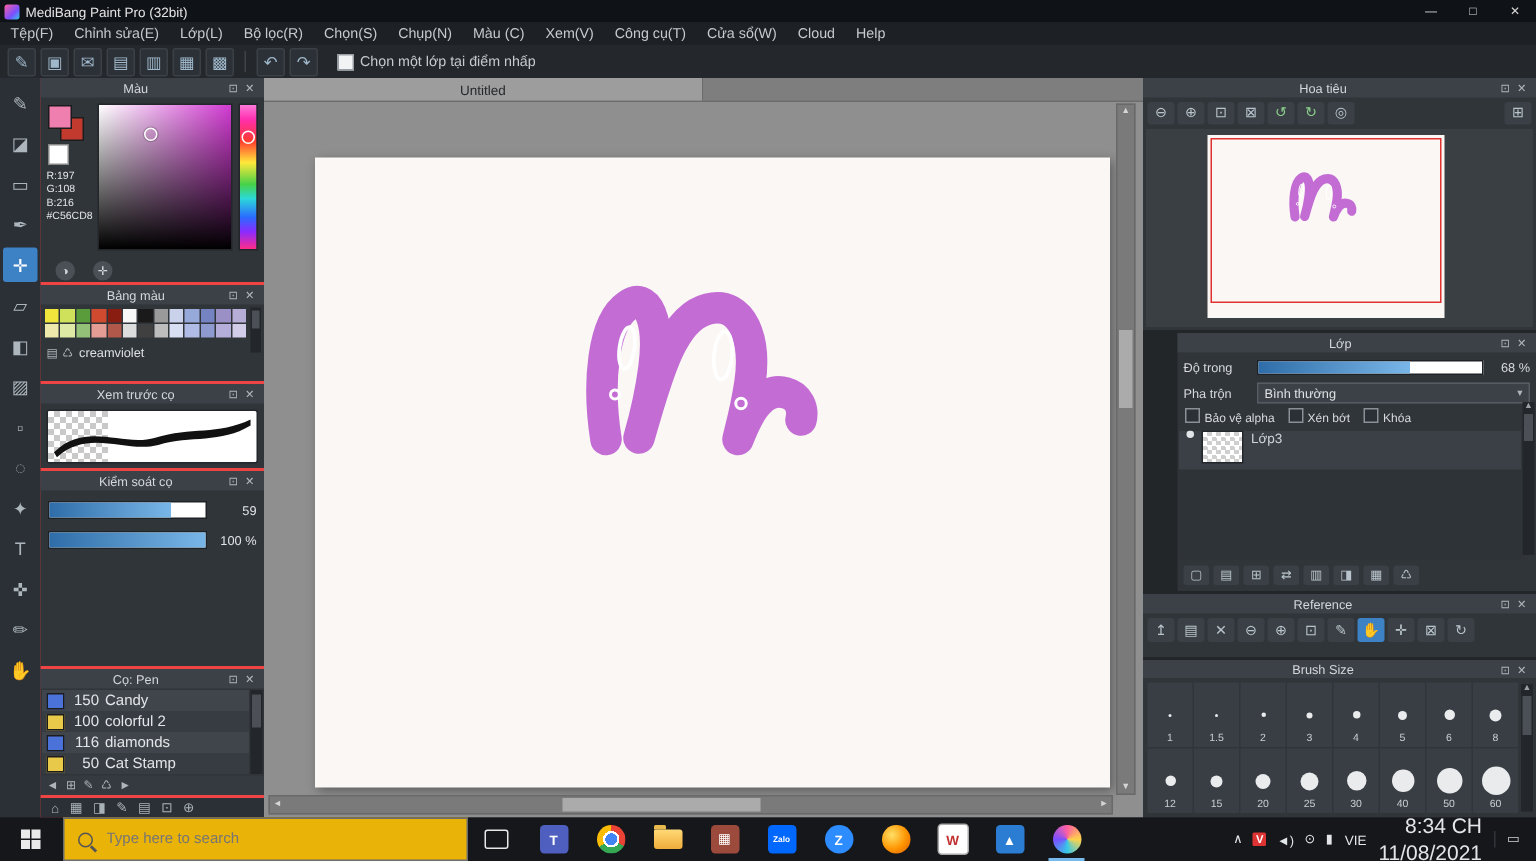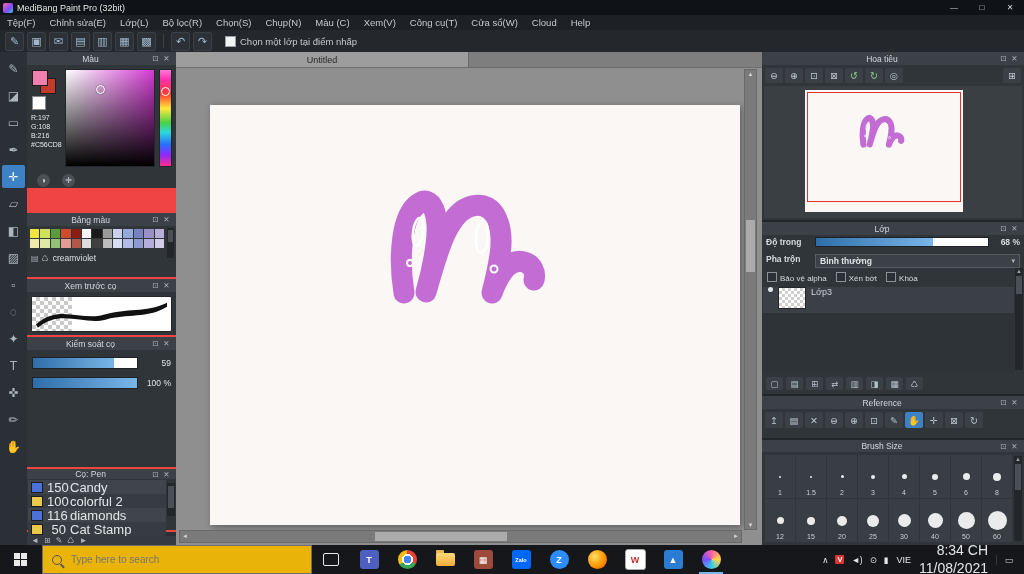--- a/index.html
+++ b/index.html
@@ -72,21 +72,21 @@
   
   .ctlbody{padding:7px 5px 4px;}
   .sliderrow{display:flex;align-items:center;gap:5px;margin-bottom:8px;}
   .slidertrack{flex:1;height:10px;background:#fff;border:1px solid #1e2226;position:relative;}
   .sliderfill{position:absolute;left:0;top:0;bottom:0;background:linear-gradient(to right,#2e6da8,#79b6e8);}
   .sliderval{width:28px;font-size:8.5px;text-align:right;color:#e0e4e7;}
 
   
   .panel.grow{flex:1;min-height:0;display:flex;flex-direction:column;}
   .brushlist{margin:1px 10px 0 1px;}
-  .brow{display:flex;align-items:center;gap:4px;height:14px;padding:0 3px;font-size:13px;color:#e3e6e9;background:#3f454b;}
+  .brow{display:flex;align-items:center;gap:4px;height:14px;padding:0 3px;font-size:10px;color:#e3e6e9;background:#3f454b;}
   .brow:nth-child(even){background:#373c42;}
   .bsw{width:10px;height:9px;border:1px solid #1c1c1c;}
   .bnum{width:19px;text-align:right;}
   .brushscroll{position:absolute;right:1px;top:14px;bottom:14px;width:8px;background:#23272b;}
   .brushthumb{position:absolute;left:1px;right:1px;top:3px;height:22px;background:#4a5055;}
   .brushfoot{margin-top:auto;height:13px;display:flex;align-items:center;gap:5px;padding:0 4px;background:#343a40;font-size:8px;color:#aeb4b9;}
 
   .dock{height:13px;background:#2b3036;display:flex;align-items:center;gap:7px;padding:0 7px;font-size:9px;color:#aab2b9;}
 
   
@@ -107,22 +107,22 @@
   .navtools{display:flex;gap:2px;padding:3px 3px 1px;}
   .navbtn{width:18px;height:15px;background:#3a4046;border-radius:2px;color:#b9c3cb;font-size:9.5px;display:flex;align-items:center;justify-content:center;}
   .navbtn.green{color:#8ed08e;}
   .navbtn.last{margin-left:auto;}
   .thumbarea{flex:1;position:relative;background:#3a3f44;margin:2px;}
   .thumbpaper{position:absolute;left:41px;top:4px;width:158px;height:122px;background:#fbf7f4;}
   .viewrect{position:absolute;left:2px;top:2px;right:2px;height:108px;border:1px solid #e03030;}
   .thumbpaper svg{position:absolute;left:0;top:0;}
 
   
-  .layerspanel{height:172px;display:flex;flex-direction:column;}
-  .lrowline{display:flex;gap:5px;padding:2px 4px 0;font-size:8.5px;color:#d6dadd;height:15px;font-weight:bold;}
+  .layerspanel{height:172px;display:flex;flex-direction:column;margin-left:23px;}
+  .lrowline{display:flex;align-items:center;gap:5px;padding:2px 4px 0;font-size:8.5px;color:#d6dadd;height:15px;}
   .llabel{width:44px;}
   .ltrack{flex:1;height:8px;background:#fff;border:1px solid #1e2226;position:relative;}
   .lfill{position:absolute;left:0;top:0;bottom:0;background:linear-gradient(to right,#2e6da8,#79b6e8);}
   .lval{width:26px;text-align:right;}
   .blendbox{flex:1;height:12px;background:#3b4147;border:1px solid #565c63;font-size:8.5px;color:#dfe3e6;display:flex;align-items:center;padding:0 4px;gap:28px;}
   .blendbox .dd{margin-left:auto;font-size:7px;color:#aeb4b9;}
   .checksrow{display:flex;align-items:center;gap:9px;padding:3px 5px;font-size:8px;color:#d6dadd;}
   .cb{width:8px;height:8px;border:1px solid #8a9096;background:#2b3036;display:inline-block;margin-right:3px;vertical-align:-1px;}
   .llist{flex:1;background:#2e3338;position:relative;margin:1px 10px 1px 1px;overflow:hidden;}
   .lrow{display:flex;align-items:flex-start;gap:5px;height:26px;padding:0 5px;background:#3a4046;border-bottom:1px solid #2e3338;}
@@ -274,21 +274,21 @@
         <div class="huebar">
           <span class="huering"></span>
         </div>
       </div>
       <div class="colorfoot" id="color-buttons">
           <span class="roundbtn">◑</span>
           <span class="roundbtn">✛</span>
         </div>
     </div>
 
-    <div class="panel" style="height:64px;margin-top:23px;">
+    <div class="panel" style="height:64px;">
       <div class="phead">
         <span class="ptitle">Bảng màu</span>
         <span class="picon">⊡</span>
         <span class="picon">✕</span>
       </div>
       <div class="palbody">
           <div class="palgrid" id="pal-grid">
             <span class="palsw" style="background: rgb(240, 230, 60);"></span>
             <span class="palsw" style="background: rgb(207, 224, 90);"></span>
             <span class="palsw" style="background: rgb(90, 155, 60);"></span>

